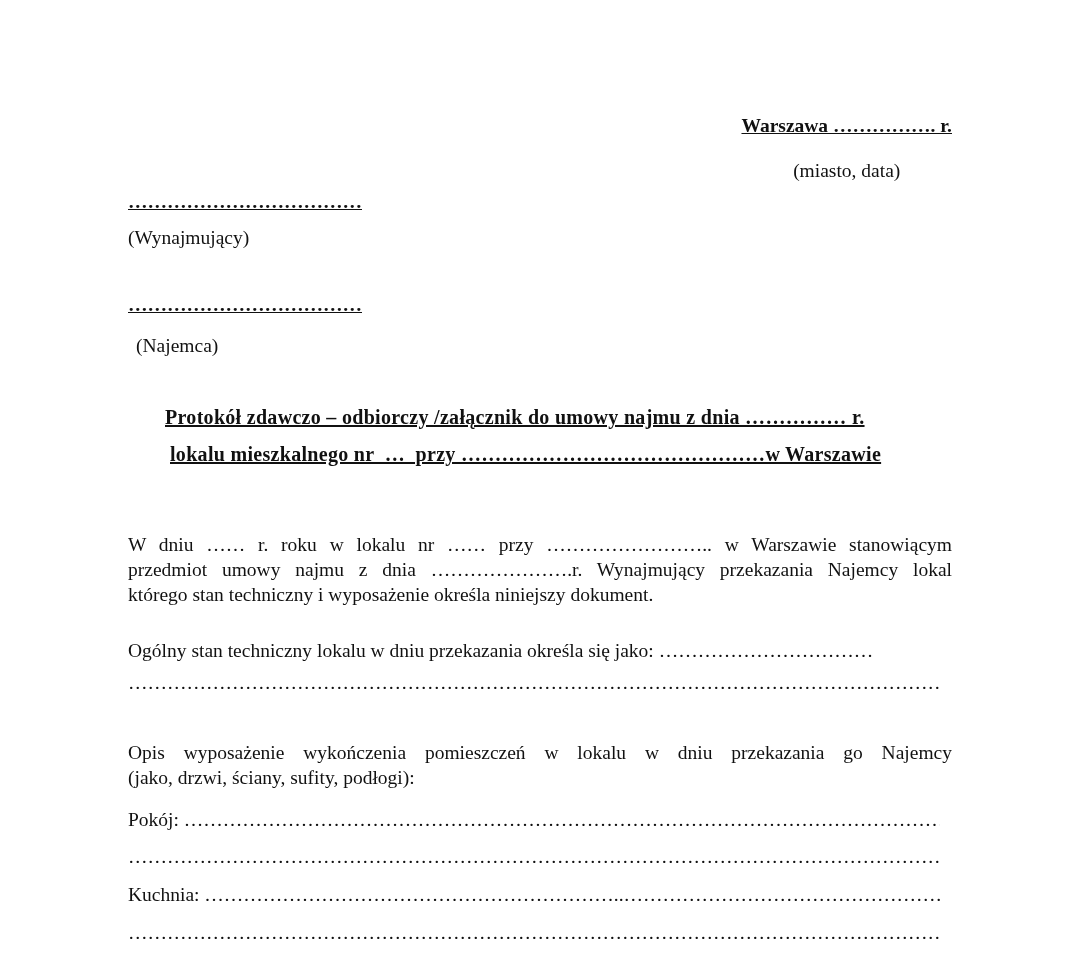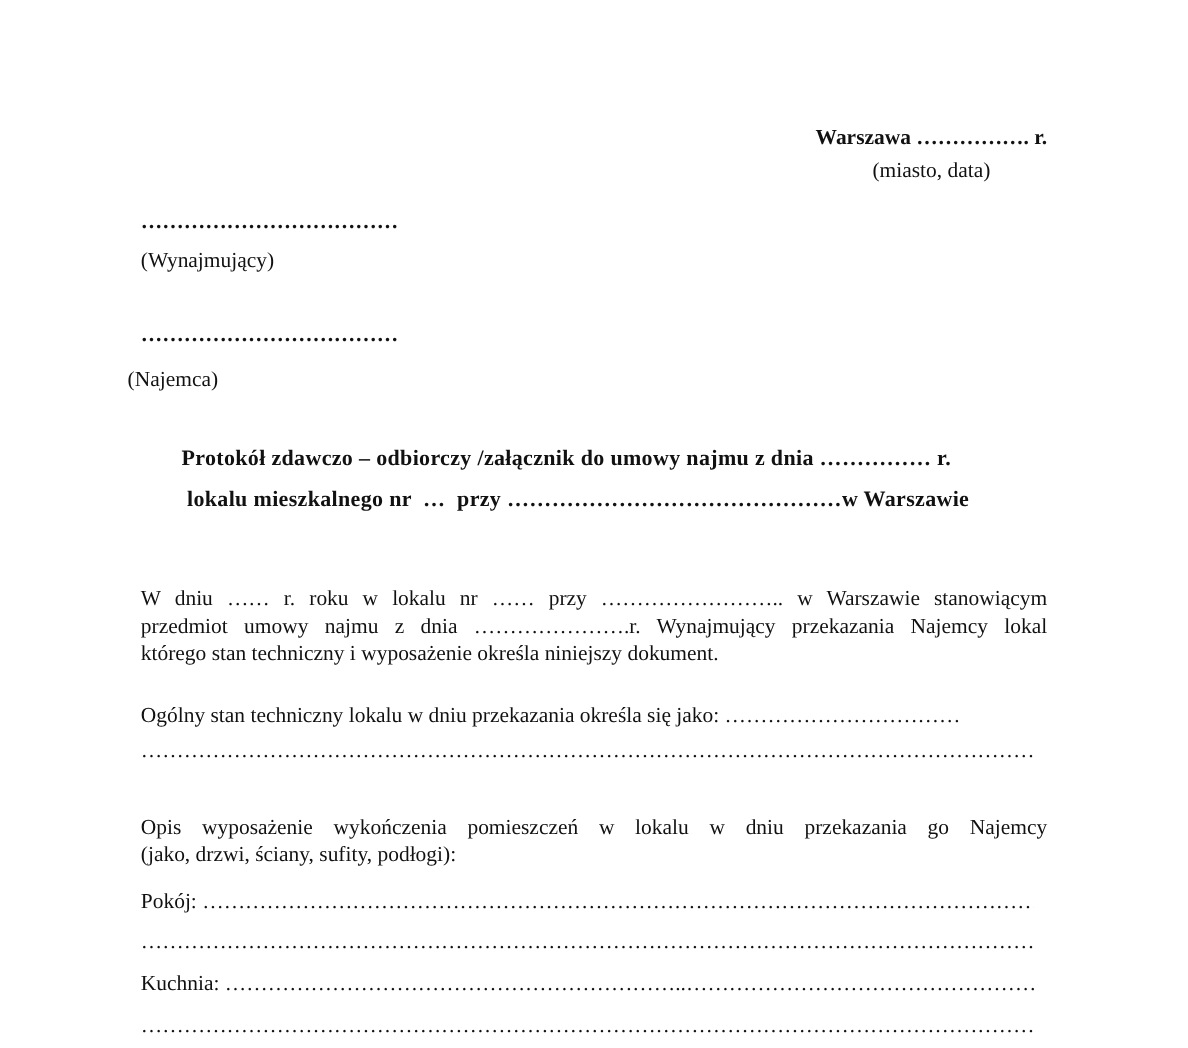--- a/index.html
+++ b/index.html
@@ -10,21 +10,21 @@
   .page {
     position: relative;
     width: 1080px;
     height: 953px;
     background: #ffffff;
     color: #111111;
     font-family: "Liberation Serif", "DejaVu Serif", serif;
     overflow: hidden;
   }
   .abs { position: absolute; }
-  .b { font-weight: 700; }
+  .b { font-weight: 700; text-decoration: underline; }
   .line {
     font-size: 19.5px;
     line-height: 25px;
     white-space: pre;
   }
   .title-line {
     font-size: 20px;
     line-height: 25px;
     letter-spacing: 0.3px;
     white-space: pre;
@@ -53,38 +53,38 @@
     overflow: hidden;
   }
   .city-date {
     right: 128px;
     top: 113px;
     display: flex;
     flex-direction: column;
     align-items: center;
   }
   .city-date .caption {
-    margin-top: 5px;
+    margin-top: 20px;
   }
 </style>
 </head>
 <body>
 
 <div class="page">
 
   <div class="abs city-date">
     <div class="line b">Warszawa ……………. r.</div>
     <div class="line caption">(miasto, data)</div>
   </div>
 
   <div class="abs line b" style="left:128px; top:189px;">………………………………</div>
   <div class="abs line" style="left:128px; top:225px;">(Wynajmujący)</div>
 
   <div class="abs line b" style="left:128px; top:292px;">………………………………</div>
-  <div class="abs line" style="left:116px; top:333px;">(Najemca)</div>
+  <div class="abs line" style="left:136px; top:333px;">(Najemca)</div>
 
   <div class="abs title-line b" style="left:165px; top:405px;">Protokół zdawczo – odbiorczy /załącznik do umowy najmu z dnia …………… r.</div>
   <div class="abs title-line b" style="left:170px; top:442px;">lokalu mieszkalnego nr  …  przy ………………………………………w Warszawie</div>
 
   <div class="abs jline" style="top:532px;">W dniu …… r. roku w lokalu nr …… przy …………………….. w Warszawie stanowiącym</div>
   <div class="abs jline" style="top:557px;">przedmiot umowy najmu z dnia ………………….r. Wynajmujący przekazania Najemcy lokal</div>
   <div class="abs lline" style="top:582px;">którego stan techniczny i wyposażenie określa niniejszy dokument.</div>
 
   <div class="abs lline" style="top:638px;">Ogólny stan techniczny lokalu w dniu przekazania określa się jako: ……………………………</div>
   <div class="abs dotfill" style="top:670px;">…………………………………………………………………………………………………………………………………………………………..</div>

